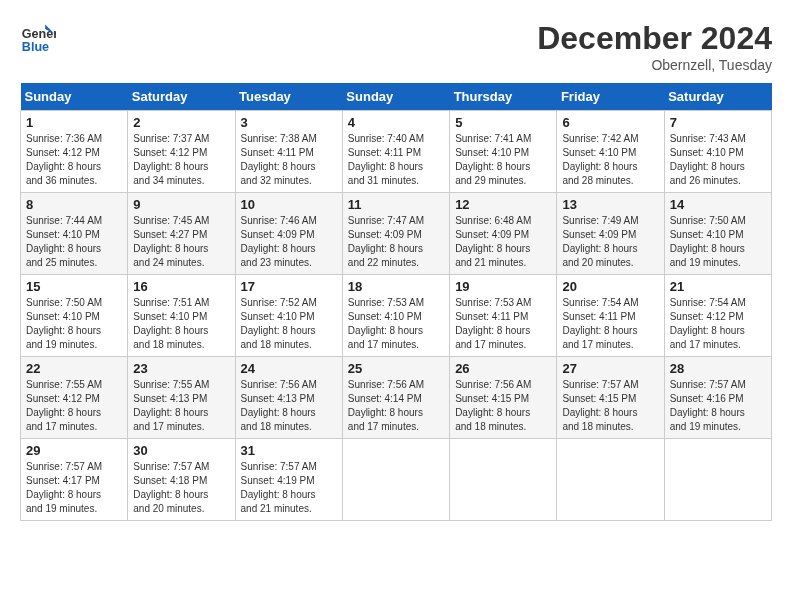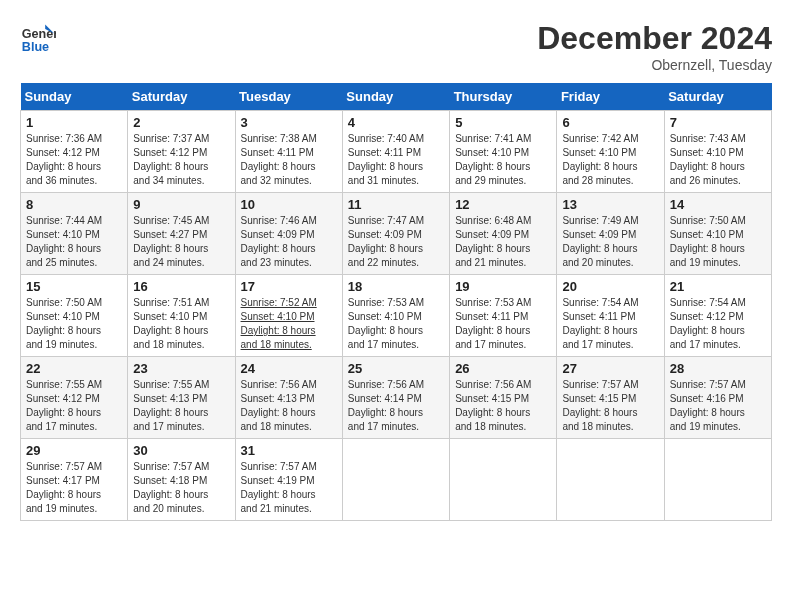--- a/index.html
+++ b/index.html
@@ -221,21 +221,21 @@
         </td>
         <td>
           <span class="day-num">16</span>
           <div class="day-info" style="white-space: pre-line;">Sunrise: 7:51 AM
 Sunset: 4:10 PM
 Daylight: 8 hours
 and 18 minutes.</div>
         </td>
         <td>
           <span class="day-num">17</span>
-          <div class="day-info" style="white-space: pre-line; text-decoration: underline;">Sunrise: 7:52 AM
+          <div class="day-info" style="white-space: pre-line;">Sunrise: 7:52 AM
 Sunset: 4:10 PM
 Daylight: 8 hours
 and 18 minutes.</div>
         </td>
         <td>
           <span class="day-num">18</span>
           <div class="day-info" style="white-space: pre-line;">Sunrise: 7:53 AM
 Sunset: 4:10 PM
 Daylight: 8 hours
 and 17 minutes.</div>

